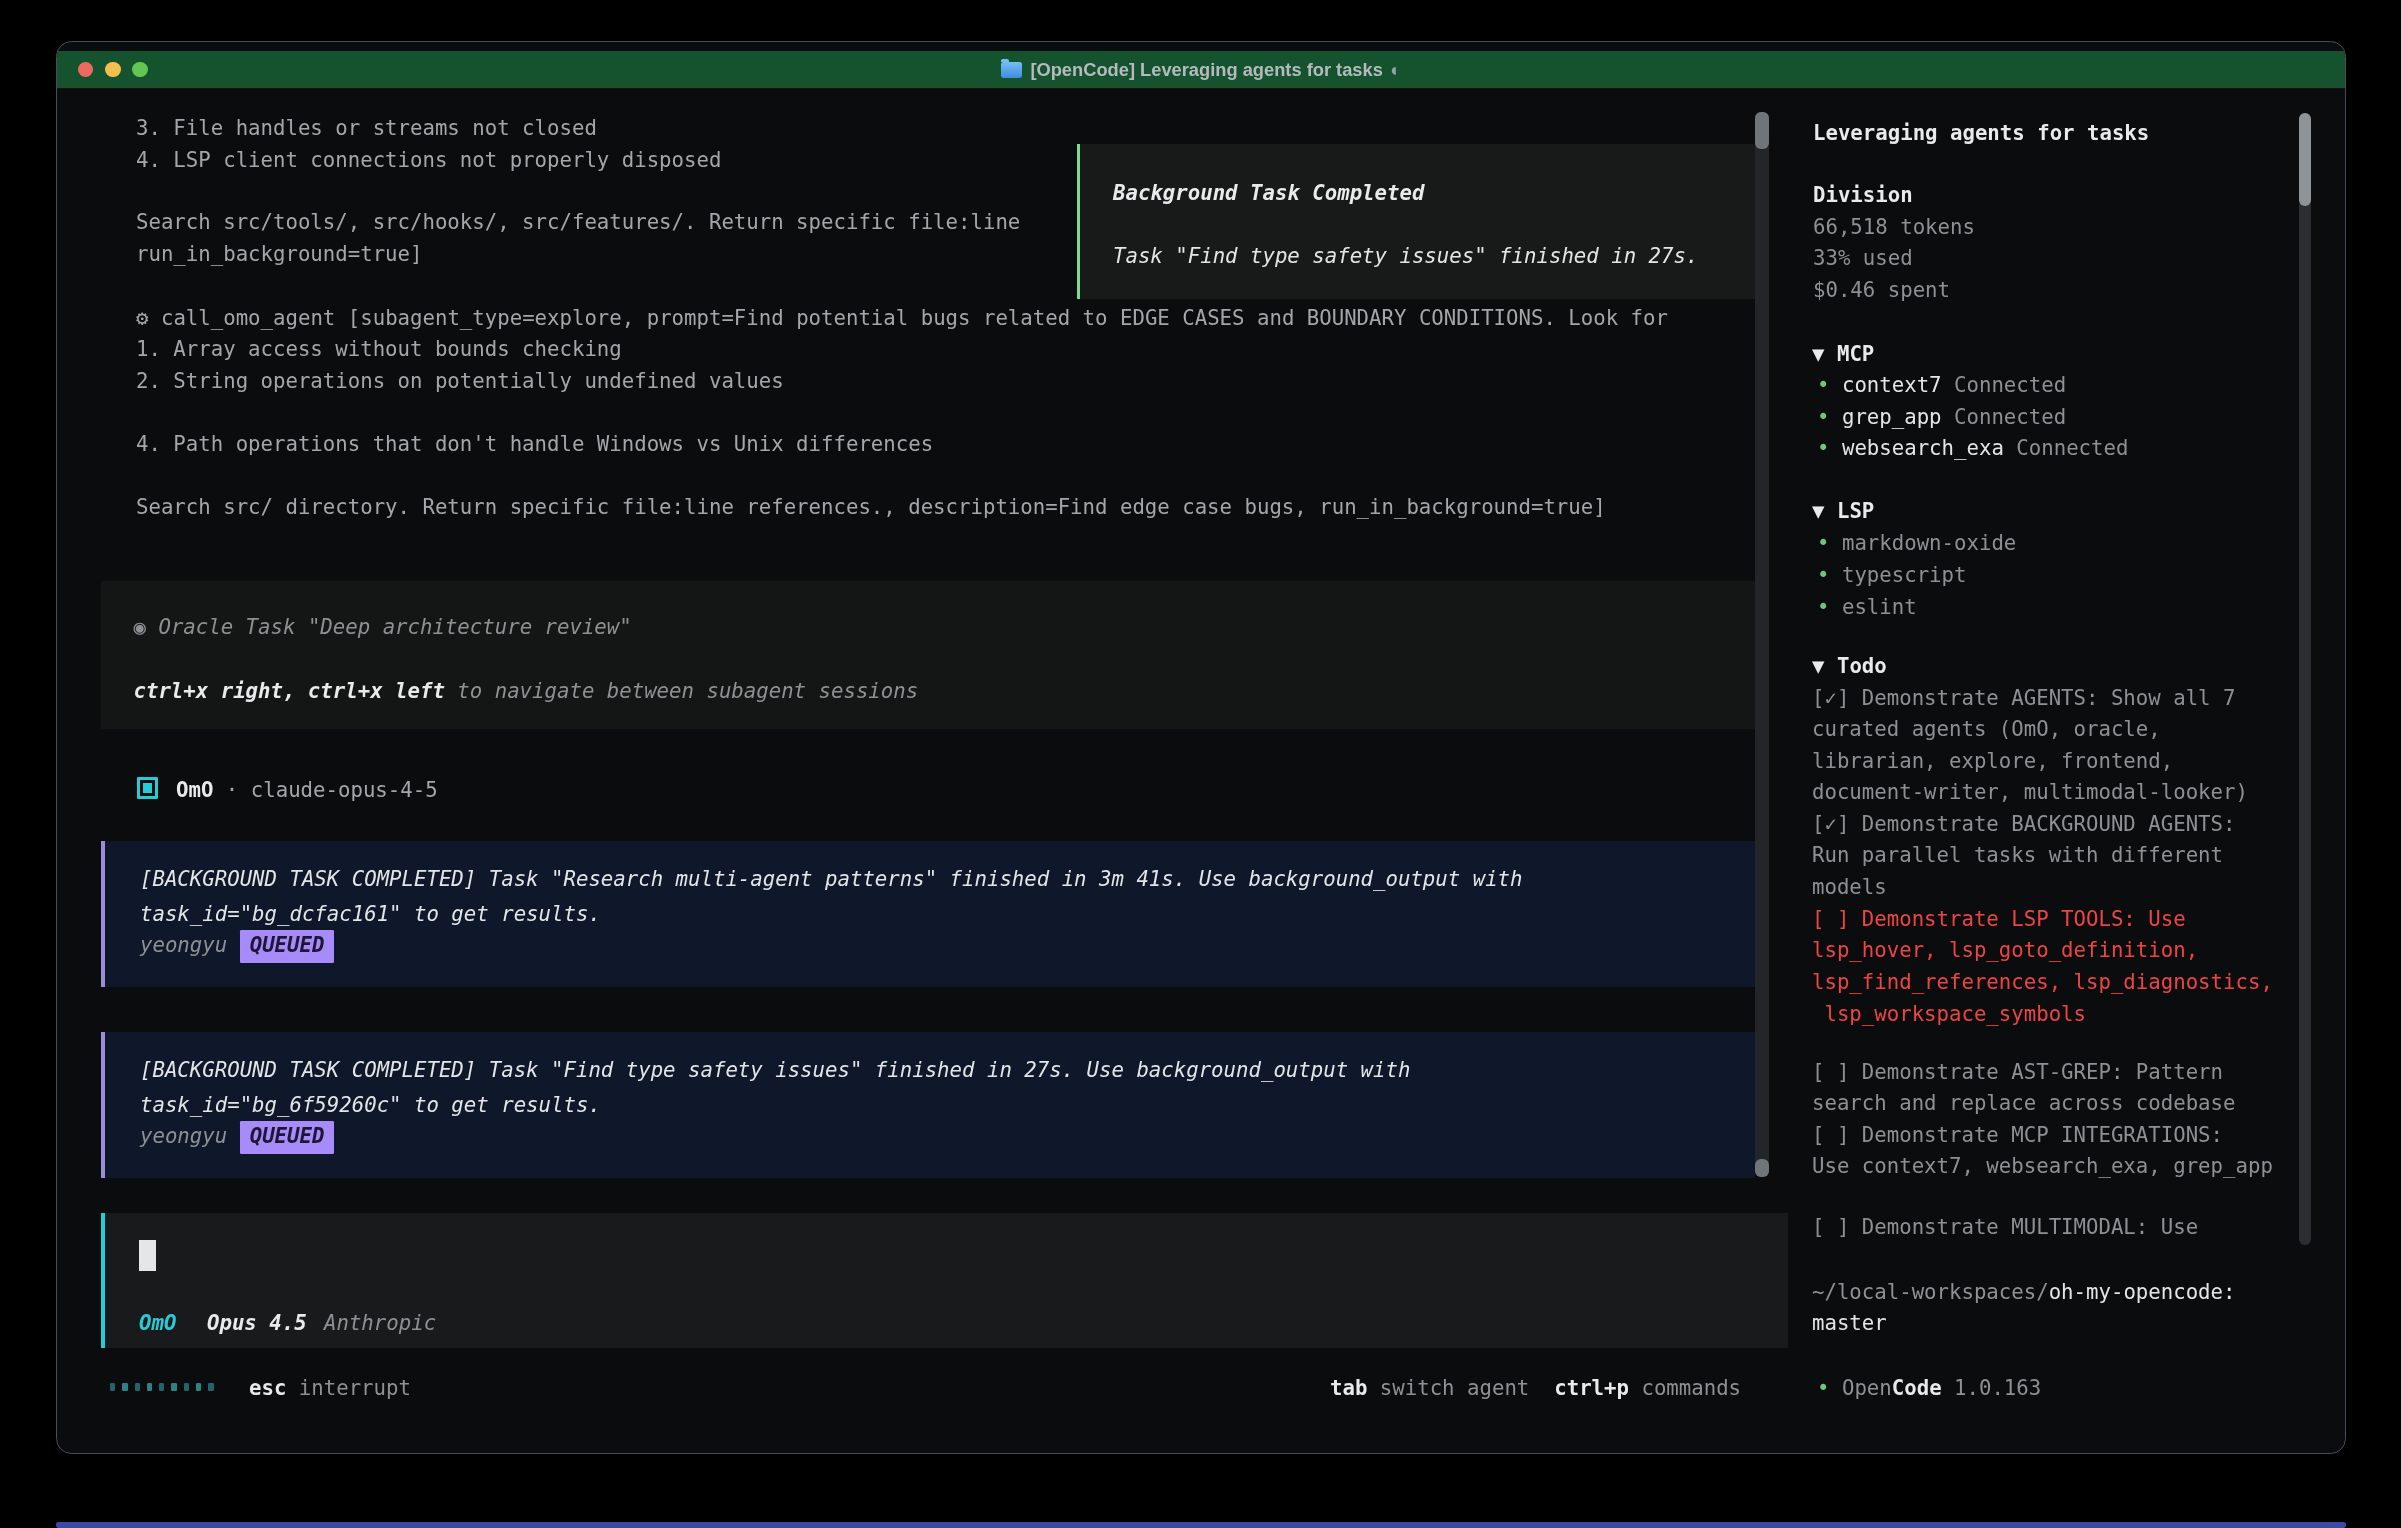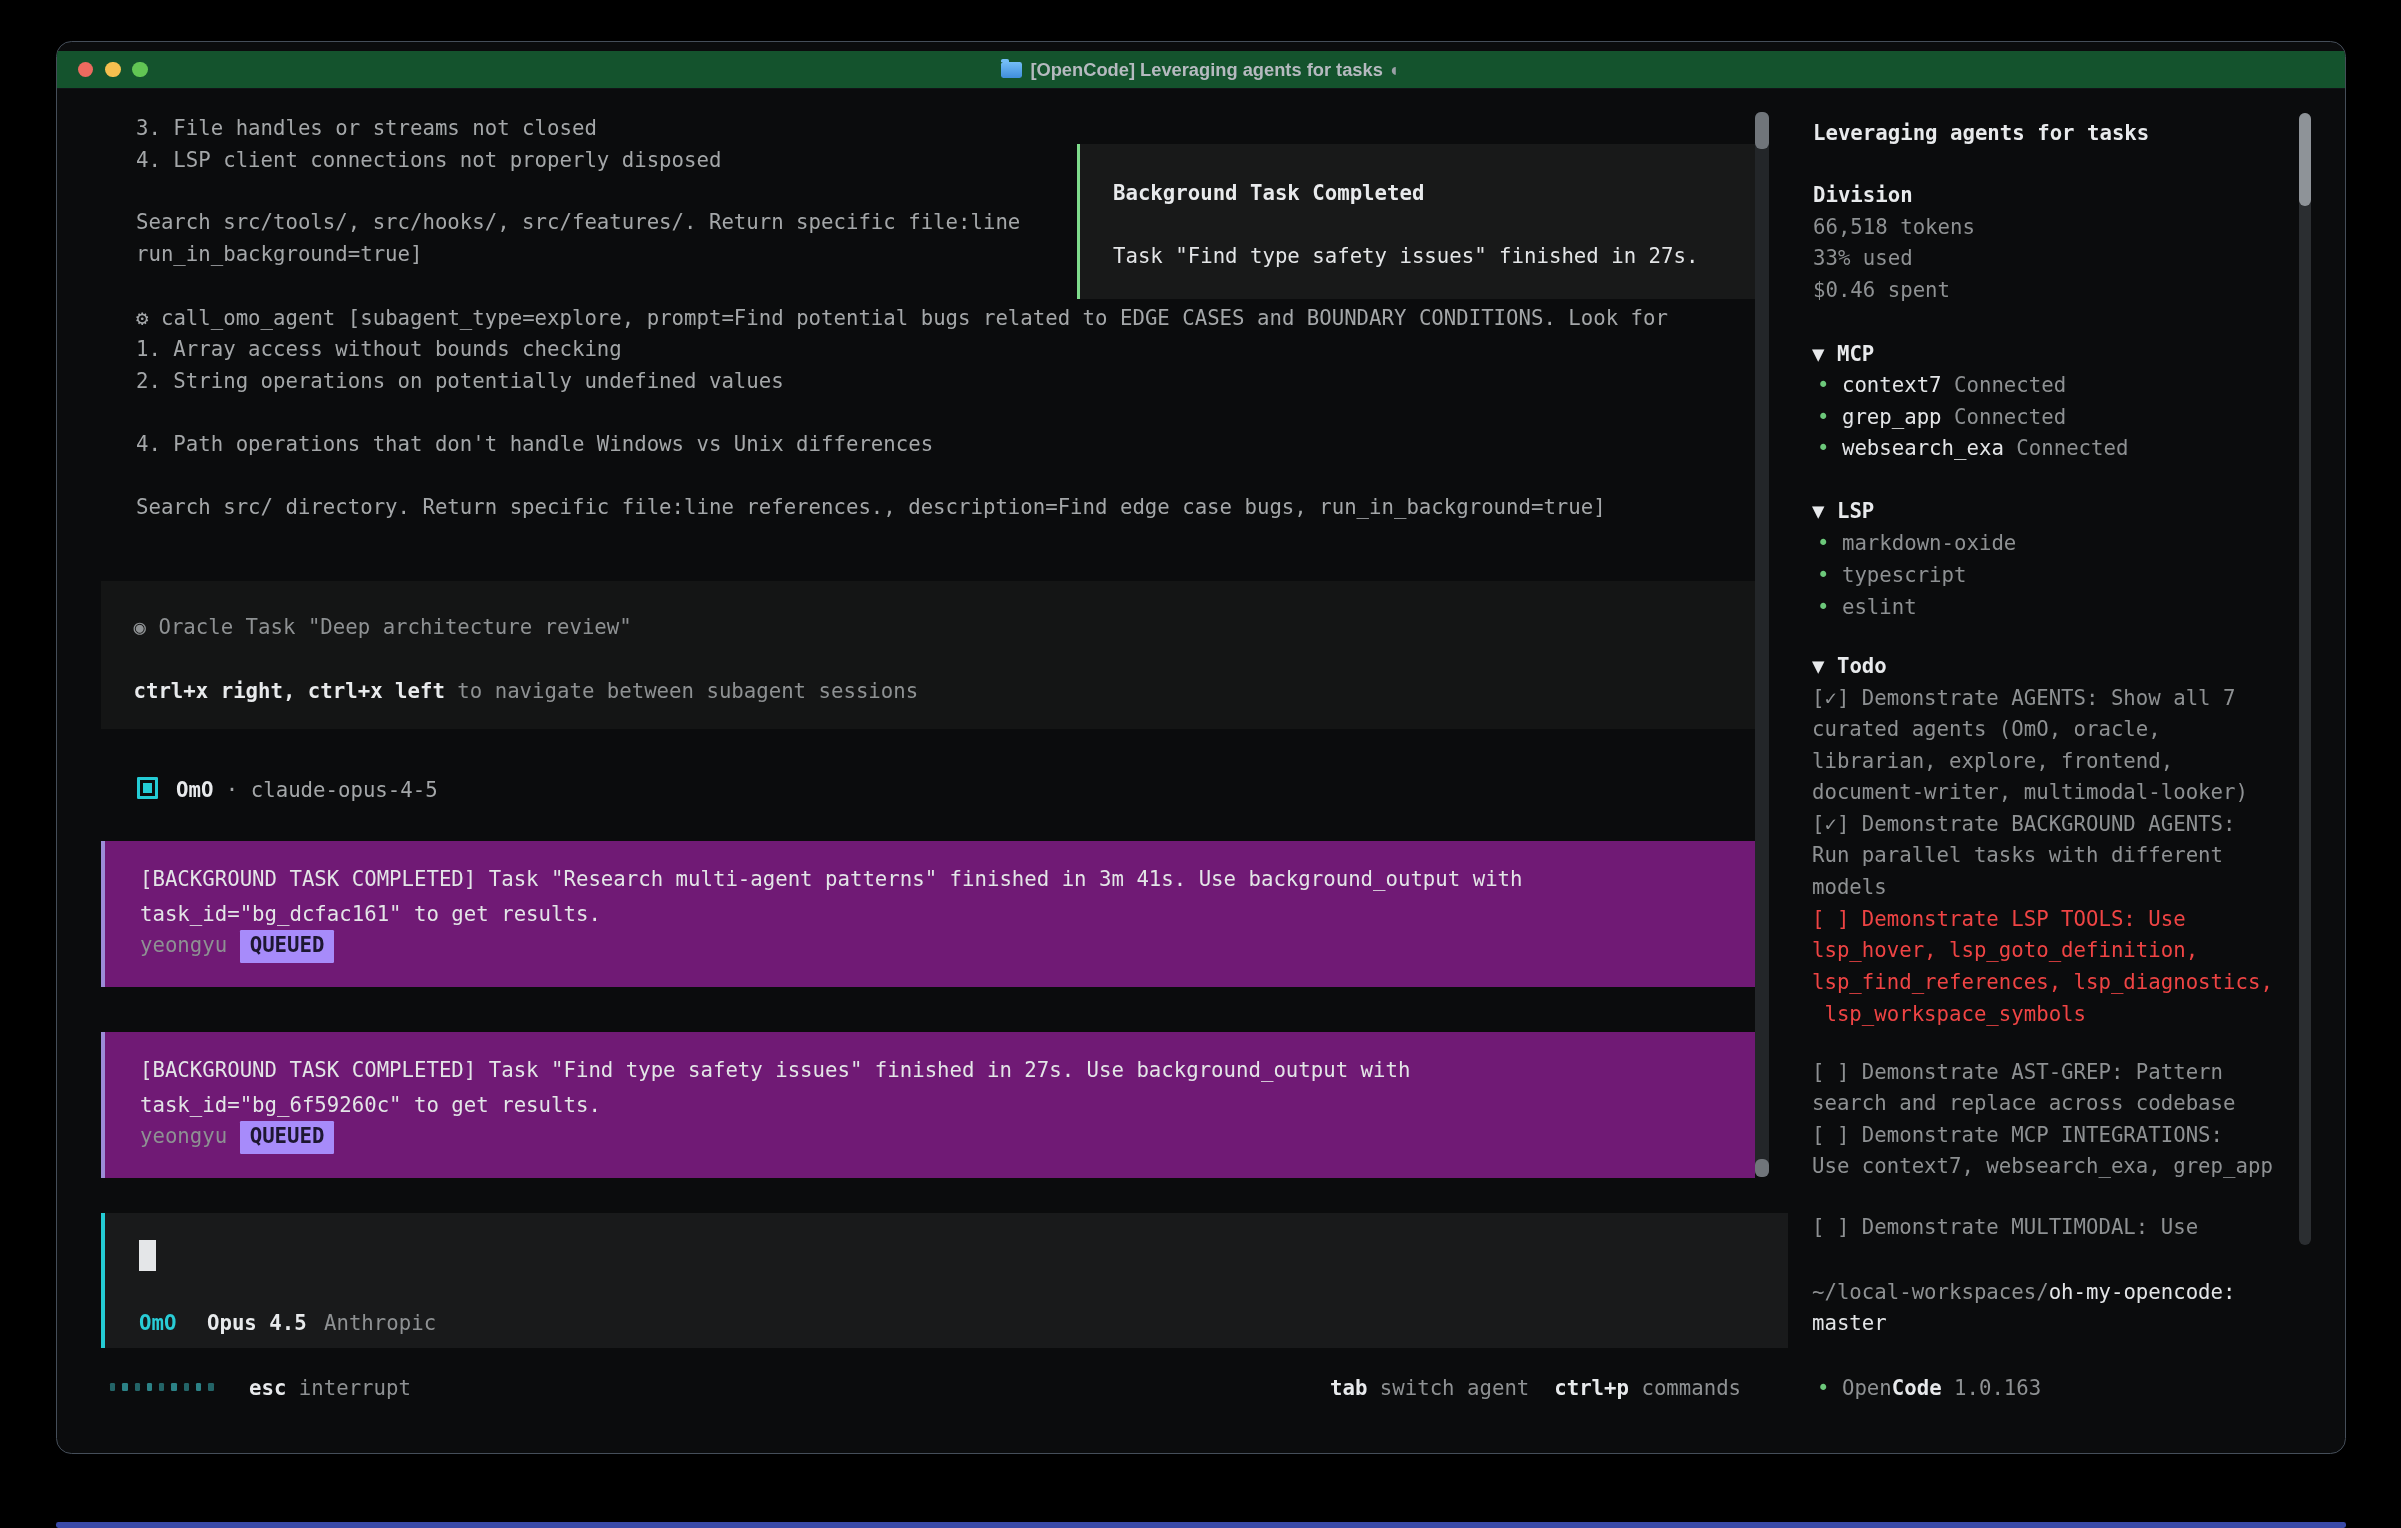--- a/index.html
+++ b/index.html
@@ -18,23 +18,23 @@
   .folder::before{content:"";position:absolute;left:0;top:-3px;width:8.3px;height:3.5px;
           background:#74bdf7;border-radius:1.8px 1.8px 0 0;}
   .half{color:#9aa0a6;font-weight:normal;margin-left:7px;}
   .mono{font-family:"DejaVu Sans Mono","Liberation Mono",monospace;font-size:20.7px;line-height:31px;white-space:pre;}
   .g{color:#a4a7a9}           
   .wt{color:#e3e5e7}          
   .wb{color:#e8eaec;font-weight:bold} 
   .dim{color:#8e9193}         
   .grnline{color:#ef4444}     
   .cyan{color:#29ccd6}
-  .box{position:absolute;background:#161718;}
+  .box{position:absolute;background:#161718;font-style:italic;}
   .notif{background:#181919;border-left:3.5px solid #7fdc8c;border-right:3.5px solid #7fdc8c;}
-  .taskbox{background:#701a75;border-left:4.1px solid #9d8cd8;}
+  .taskbox{background:#0f172a;border-left:4.1px solid #9d8cd8;}
   .inputbox{background:#191a1b;border-left:4.1px solid #24ccd5;}
   .oraclebox{background:#141515;}
   .qbadge{display:inline-block;background:#a78bfa;color:#1d1731;font-weight:bold;
           padding:0px 9.5px 2.4px 9.5px;margin-left:13px;border-radius:1.2px;}
   .omoicon{position:absolute;width:20.7px;height:22px;border:3px solid #24ccd5;box-sizing:border-box;
            border-radius:1.2px;display:flex;align-items:center;justify-content:center;}
   .omoicon i{display:block;width:8.9px;height:10px;background:#24ccd5;}
   .cursor{position:absolute;width:17px;height:31px;background:#e4e6e8;}
   .dots{position:absolute;display:flex;gap:7px;}
   .dots i{width:5.3px;height:7.7px;background:#2c8286;border-radius:1.2px;}

